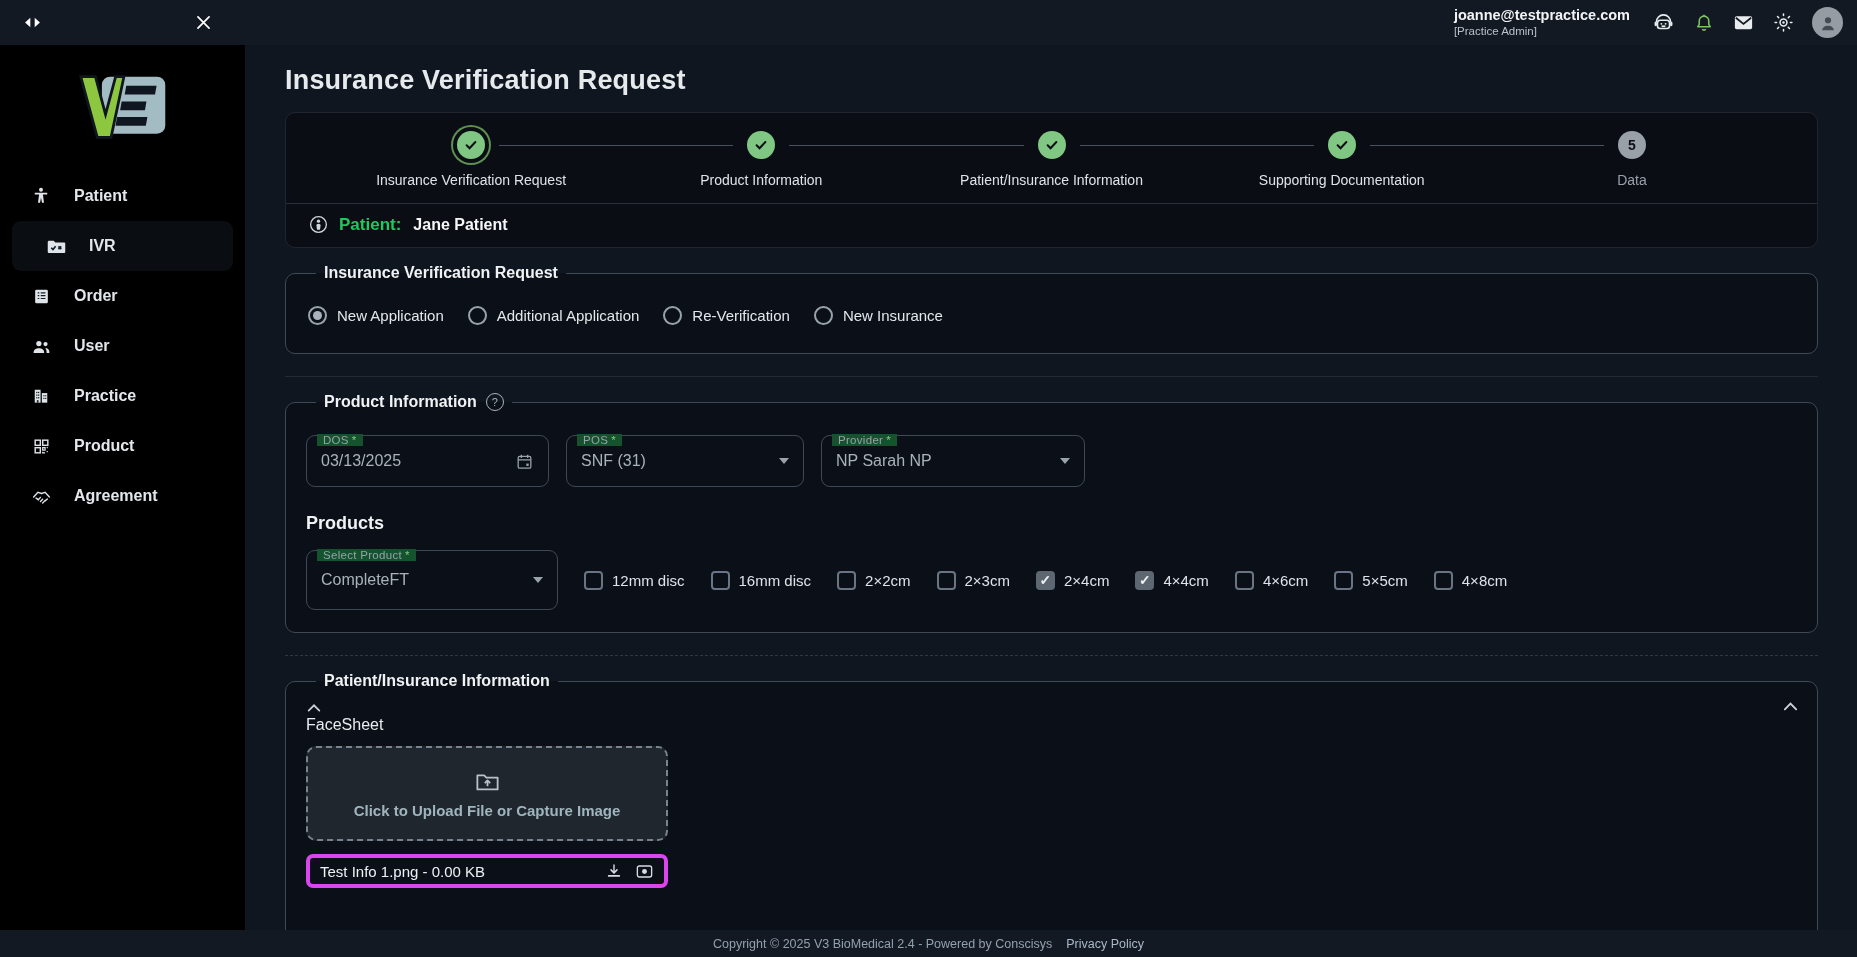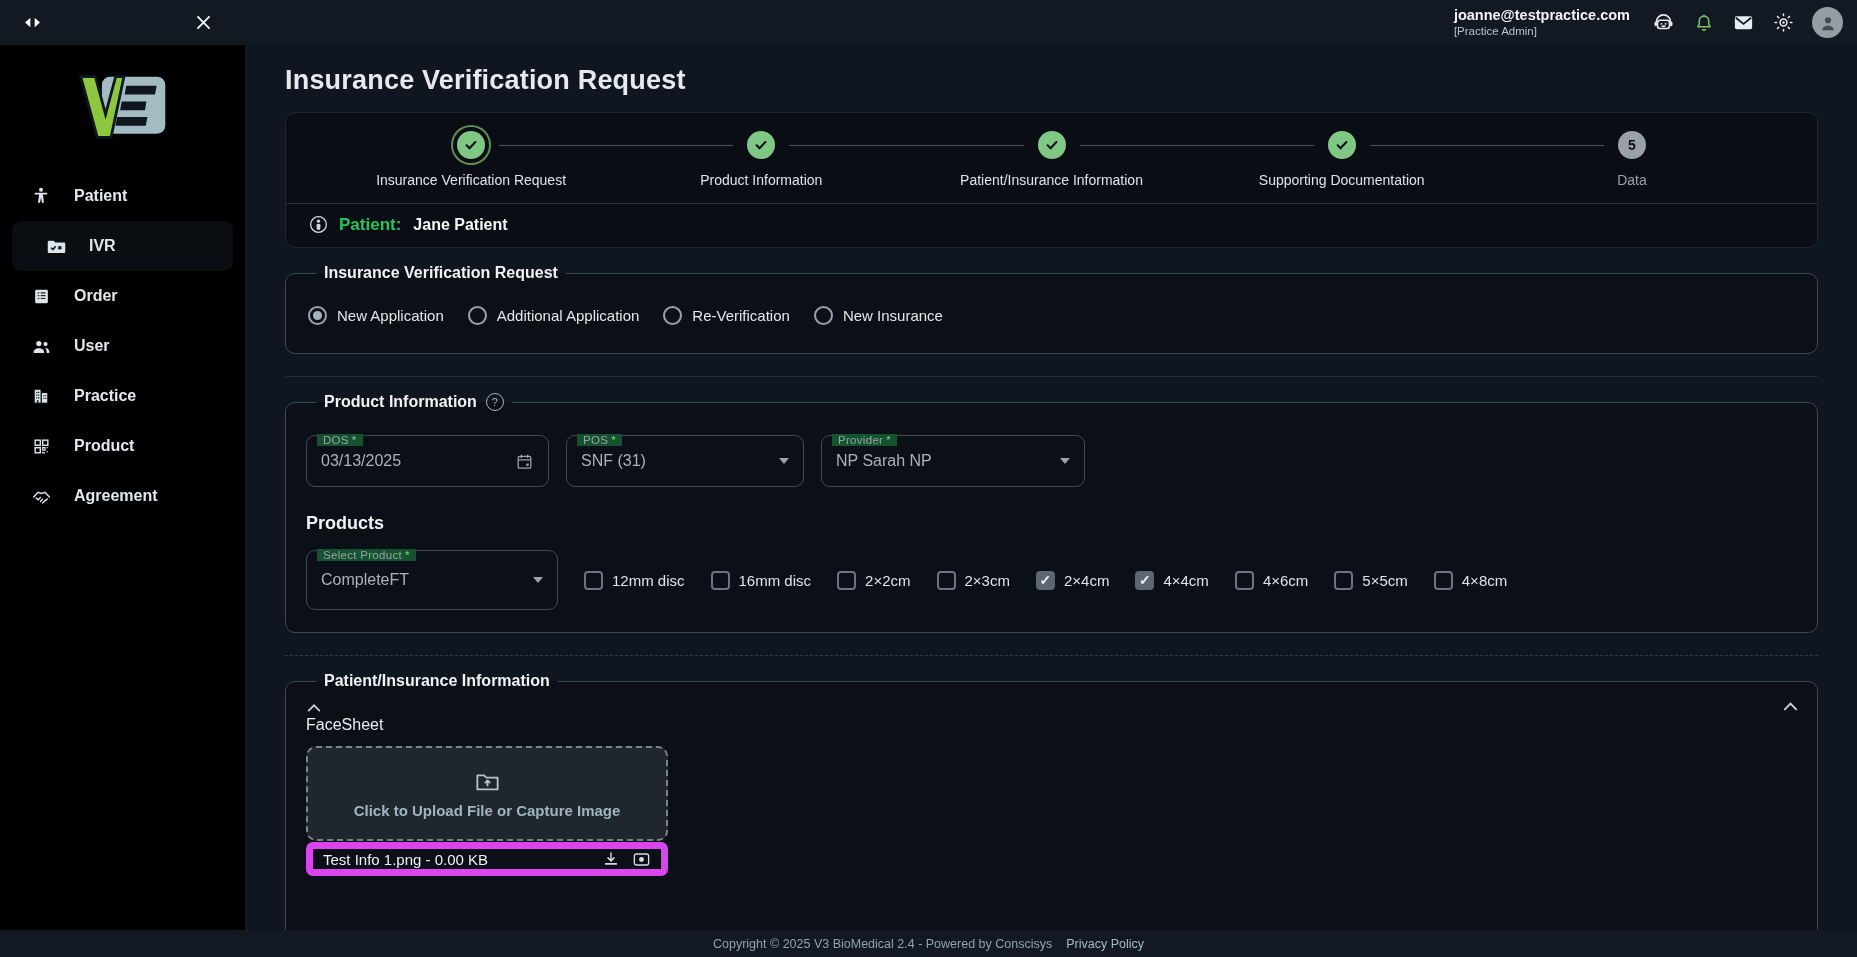--- a/index.html
+++ b/index.html
@@ -95,21 +95,21 @@
 
   
   .fs3 { height:300px; position:relative; }
   .chev { cursor:pointer; }
   .chev-right { position:absolute; top:10px; right:18px; }
   .facesheet-label { margin:2px 0 12px; font-size:16px; color:#e9ecef; }
   .dropzone { width:362px; height:95px; border:2px dashed #79838f; border-radius:10px;
     background:#20262e; display:flex; flex-direction:column; align-items:center;
     justify-content:center; gap:7px; cursor:pointer; }
   .dropzone-text { font-size:15px; font-weight:700; color:#9fb5be; }
-  .file-chip { width:362px; height:34px; margin-top:1px; border:7px solid #d946ef;
+  .file-chip { width:362px; height:34px; margin-top:13px; border:4px solid #d946ef;
     border-radius:7px; display:flex; align-items:center; padding:0 10px; gap:12px; }
   .file-name { flex:1; font-size:15px; color:#eef1f3; }
 
   
   .footer { position:absolute; bottom:0; left:0; right:0; height:27px; background:#121923;
     display:flex; align-items:center; justify-content:center; gap:14px;
     font-size:12.5px; color:#93a0ad; z-index:40; }
   .privacy { color:#a9b8c6; cursor:pointer; }
 </style>
 </head>

